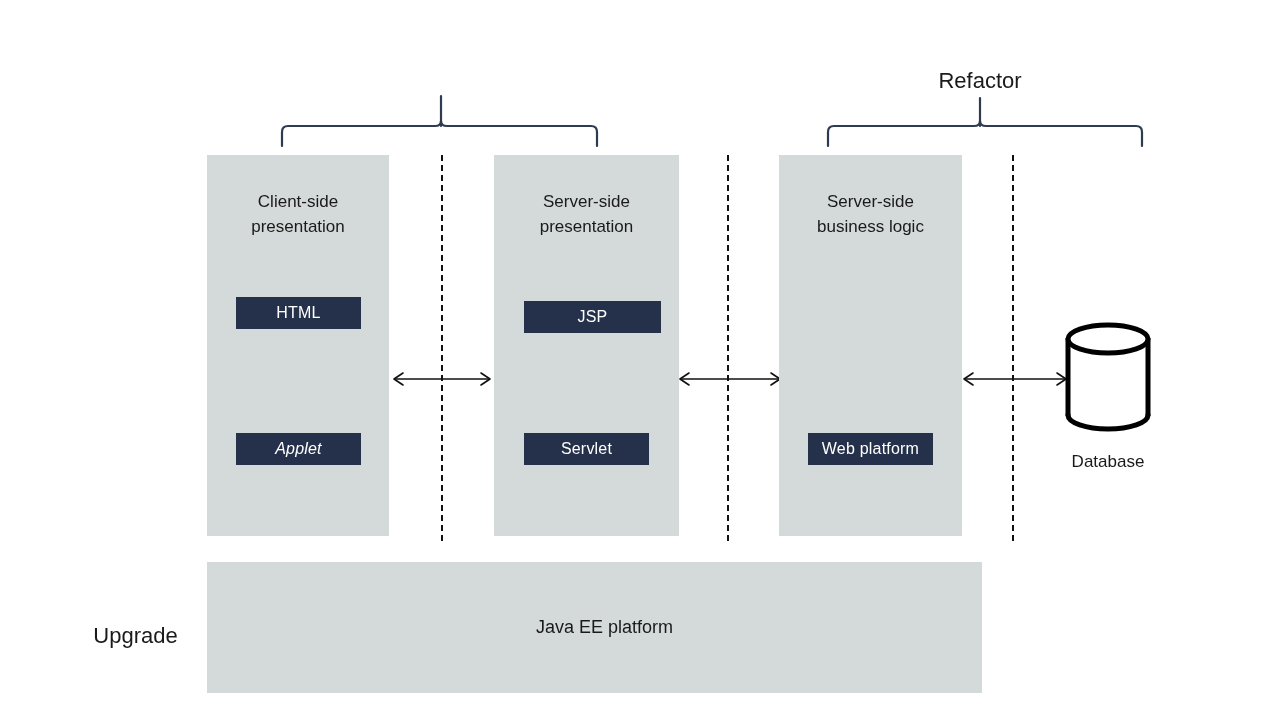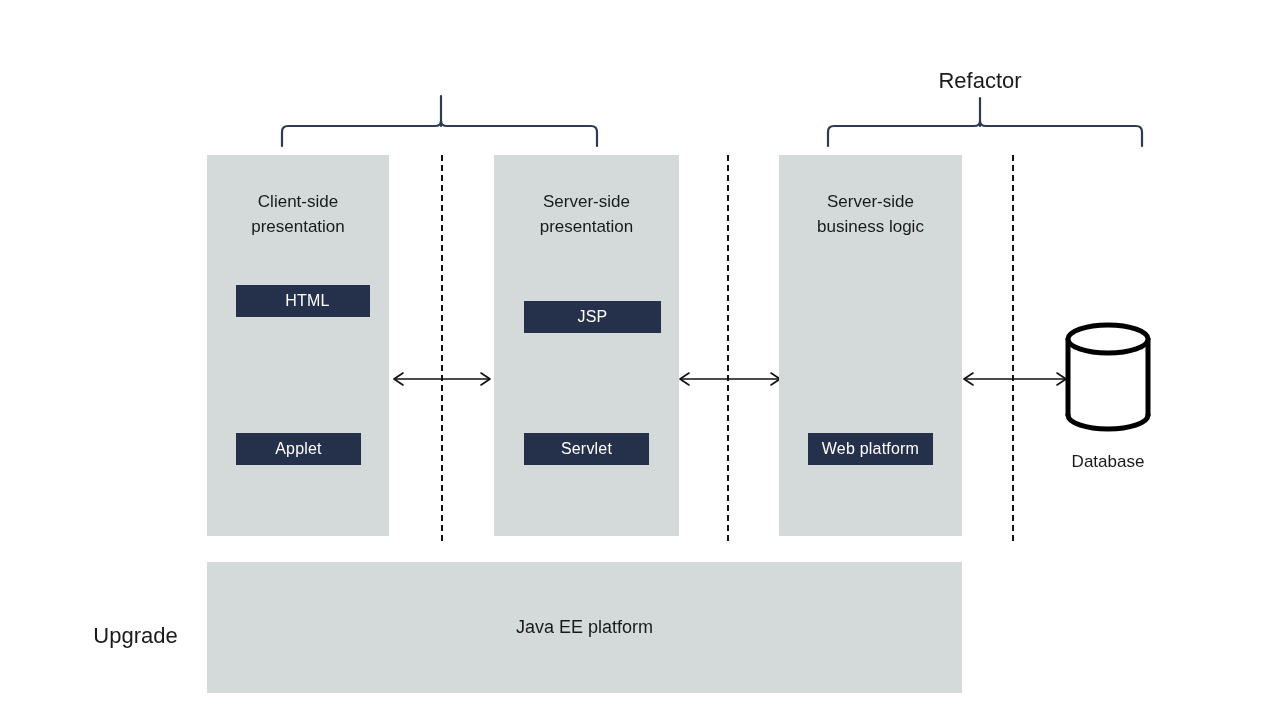--- a/index.html
+++ b/index.html
@@ -133,22 +133,22 @@
              Q 164 28 164 23
              Q 164 28 170 28
              L 320 28
              Q 326 28 326 34
              L 326 48" fill="none" stroke="#2e3b50" stroke-width="2.2" stroke-linecap="round" stroke-linejoin="round"></path>
   </svg>
 
   <div class="abs tier" style="left:207px; top:155px; width:182px; height:381px;">
     <div class="tier-title">Client-side
 presentation</div>
-    <div class="chip" style="left:29px; top:130px; width:125px; height:32px;padding-left:9px;">HTML</div>
-    <div class="chip" style="left:29px; top:278px; width:125px; height:32px;">Applet</div>
+    <div class="chip" style="left:29px; top:142px; width:125px; height:32px;">HTML</div>
+    <div class="chip" style="left:29px; top:278px; width:125px; height:32px;font-style:italic;">Applet</div>
   </div>
 
   <div class="abs divider" style="left:441px; top:155px; height:386px;"></div>
 
   <svg class="abs arrow-svg" style="left:390px; top:369px;" width="104" height="20" viewBox="0 0 104 20">
     <line x1="5" y1="10" x2="99" y2="10" stroke="#111111" stroke-width="1.6"></line>
     <polyline points="13,4 4,10 13,16" fill="none" stroke="#111111" stroke-width="1.6" stroke-linecap="round" stroke-linejoin="round"></polyline>
     <polyline points="91,4 100,10 91,16" fill="none" stroke="#111111" stroke-width="1.6" stroke-linecap="round" stroke-linejoin="round"></polyline>
   </svg>
 
@@ -184,17 +184,17 @@
   <svg class="abs db-svg" style="left:1063px; top:322px;" width="90" height="110" viewBox="0 0 90 110">
     <path d="M 5 17 L 5 93" fill="none" stroke="#000000" stroke-width="5" stroke-linecap="round"></path>
     <path d="M 85 17 L 85 93" fill="none" stroke="#000000" stroke-width="5" stroke-linecap="round"></path>
     <ellipse cx="45" cy="17" rx="40" ry="14" fill="#ffffff" stroke="#000000" stroke-width="5"></ellipse>
     <path d="M 5 93 A 40 14 0 0 0 85 93" fill="none" stroke="#000000" stroke-width="5" stroke-linecap="round"></path>
   </svg>
   <div class="db-label" style="left:1043px; top:432px; width:130px;margin-top:20px;">Database</div>
 
   <div class="abs side-label" style="left:48px; top:614px; width:175px;margin-top:9px;">Upgrade</div>
 
-  <div class="abs platform" style="left:207px; top:562px; width:755px; height:131px;">
+  <div class="abs platform" style="left:207px; top:562px; width:755px; height:131px;padding-left:20px;">
     <span class="platform-label">Java EE platform</span>
   </div>
 
 </div>
 
 </body></html>

